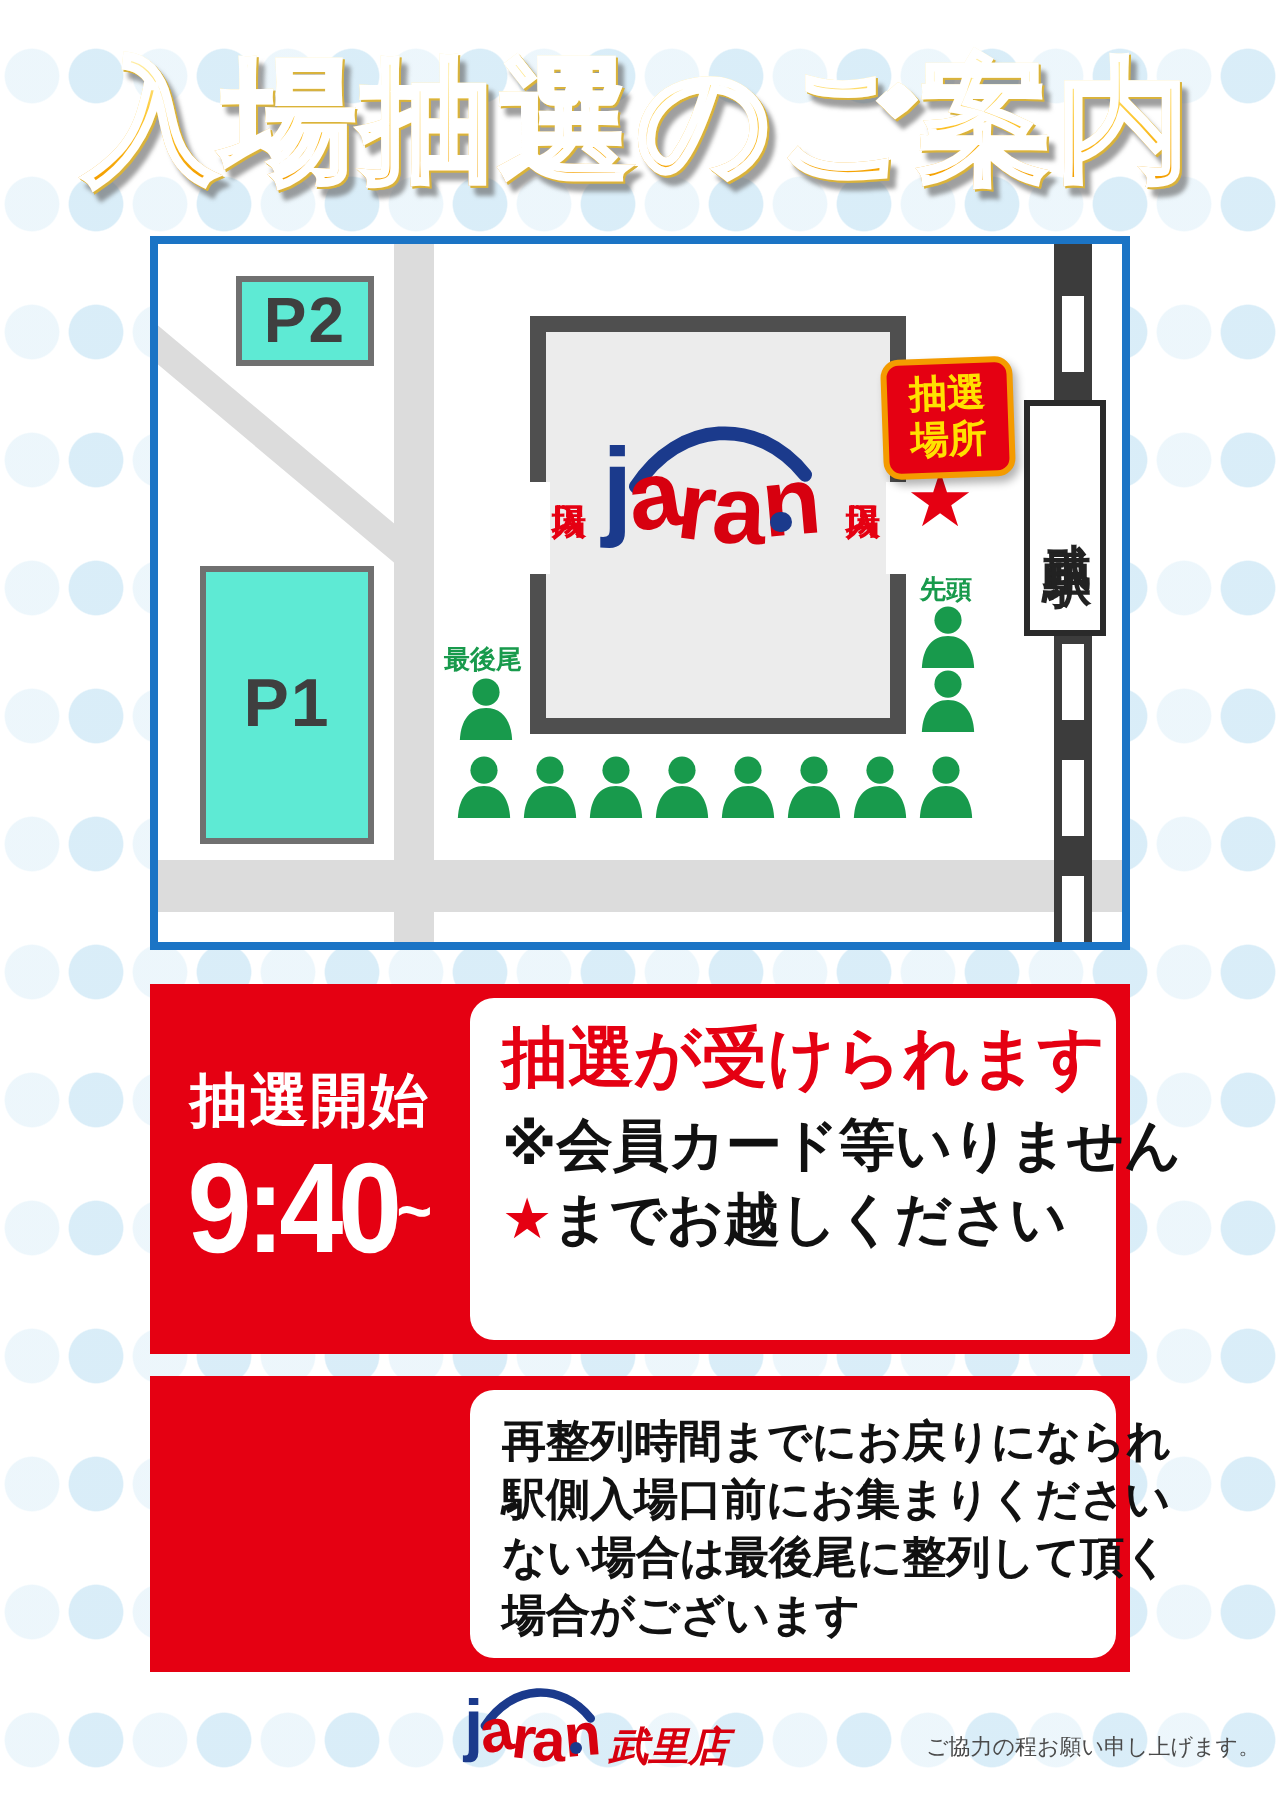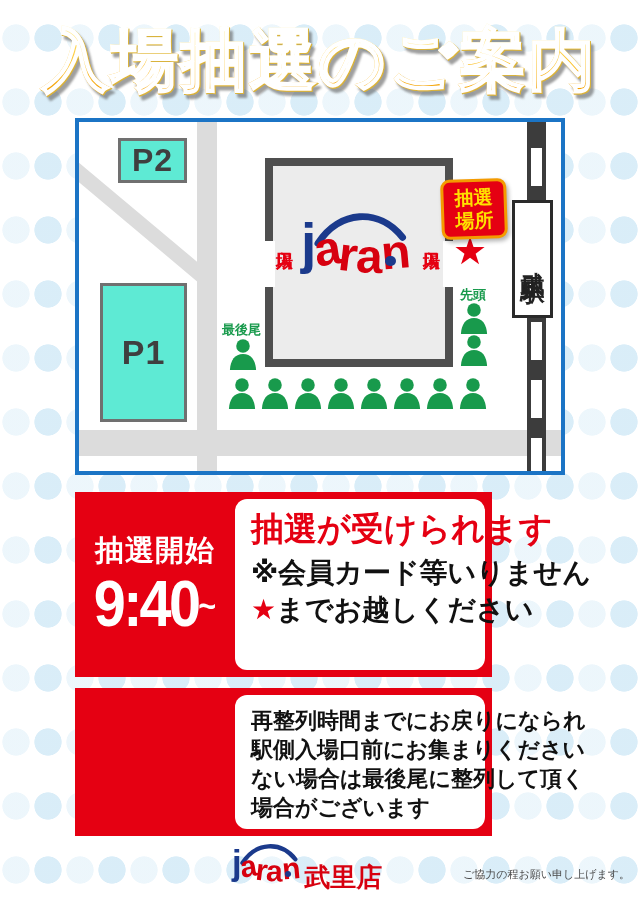--- a/index.html
+++ b/index.html
@@ -83,40 +83,40 @@
   .jaran-logo .llt { font-size:2em; color:var(--logored,#d7000f); margin-left:-0.04em; display:inline-block; }
   .jaran-logo .la1 { transform:translateY(.02em) rotate(-9deg); }
   .jaran-logo .lr  { transform:translateY(.14em) rotate(7deg); }
   .jaran-logo .la2 { transform:translateY(.18em) rotate(2deg); }
   .jaran-logo .ln  { transform:translateY(.09em) rotate(-5deg); }
   .jaran-logo .swoosh { position:absolute; left:.55em; top:-.45em; width:4.1em; height:1.5em; overflow:visible; }
   .jaran-logo .swoosh path { stroke:var(--logoblue,#1b3a8c); stroke-width:7; fill:none; stroke-linecap:round; }
   .jaran-logo .a-dot { position:absolute; width:.44em; height:.44em; border-radius:50%; background:var(--logoblue,#1b3a8c); left:3.52em; top:1.32em; }
   .map-logo { position:absolute; left:222px; top:102px; font-size:24px; z-index:3; }
   
-  .panel { position:absolute; left:75px; width:417px; background:var(--red,#e50012); }
+  .panel { position:absolute; left:75px; width:490px; background:var(--red,#e50012); }
   .panel-1 { top:492px; height:185px; }
   .panel-2 { top:688px; height:148px; }
   .panel-left {
     position:absolute; left:0; top:0; width:160px; height:100%;
     display:flex; flex-direction:column; align-items:center; justify-content:center; color:#ffffff;
   }
   .panel-label { font-size:29px; font-weight:900; letter-spacing:1px; }
   .panel-time  { font-size:64px; font-weight:900; letter-spacing:-3px; line-height:1.05; transform:scaleX(.9); white-space:nowrap; }
   .panel-time .tilde { font-size:34px; letter-spacing:0; display:inline-block; transform:translateY(-9px); }
   .panel-white { position:absolute; left:160px; top:7px; right:7px; bottom:7px; background:#ffffff; border-radius:12px; padding:12px 8px 8px 16px; }
   .headline { color:var(--red,#e50012); font-size:33px; font-weight:900; line-height:1.12; white-space:nowrap; }
   .note { color:#111111; font-size:28px; font-weight:700; line-height:1.32; white-space:nowrap; }
   .note-first { margin-top:7px; }
   .note .star { color:var(--red,#e50012); }
   .body-line { color:#111111; font-size:22px; font-weight:900; line-height:29px; white-space:nowrap; }
   .panel-2 .panel-white { padding-top:11px; }
   
   .footer-logo { position:absolute; left:232px; top:851px; font-size:15px; display:flex; align-items:flex-start; }
-  .footer-store { font-size:26px; font-weight:900; color:var(--logored,#d7000f); margin-left:4px; margin-top:9px; letter-spacing:0; }
+  .footer-store { font-size:20px; font-weight:900; color:var(--logored,#d7000f); margin-left:4px; margin-top:9px; letter-spacing:0;font-style:italic; }
   .footer-note { position:absolute; left:452px; top:867px; font-size:11px; color:#4a4a4a; line-height:15px; }
   .footer-note .l2 { padding-left:11px; }
 </style>
 </head>
 <body>
 
 <div class="poster">
 
   <div class="page-title">入場抽選のご案内</div>
 

